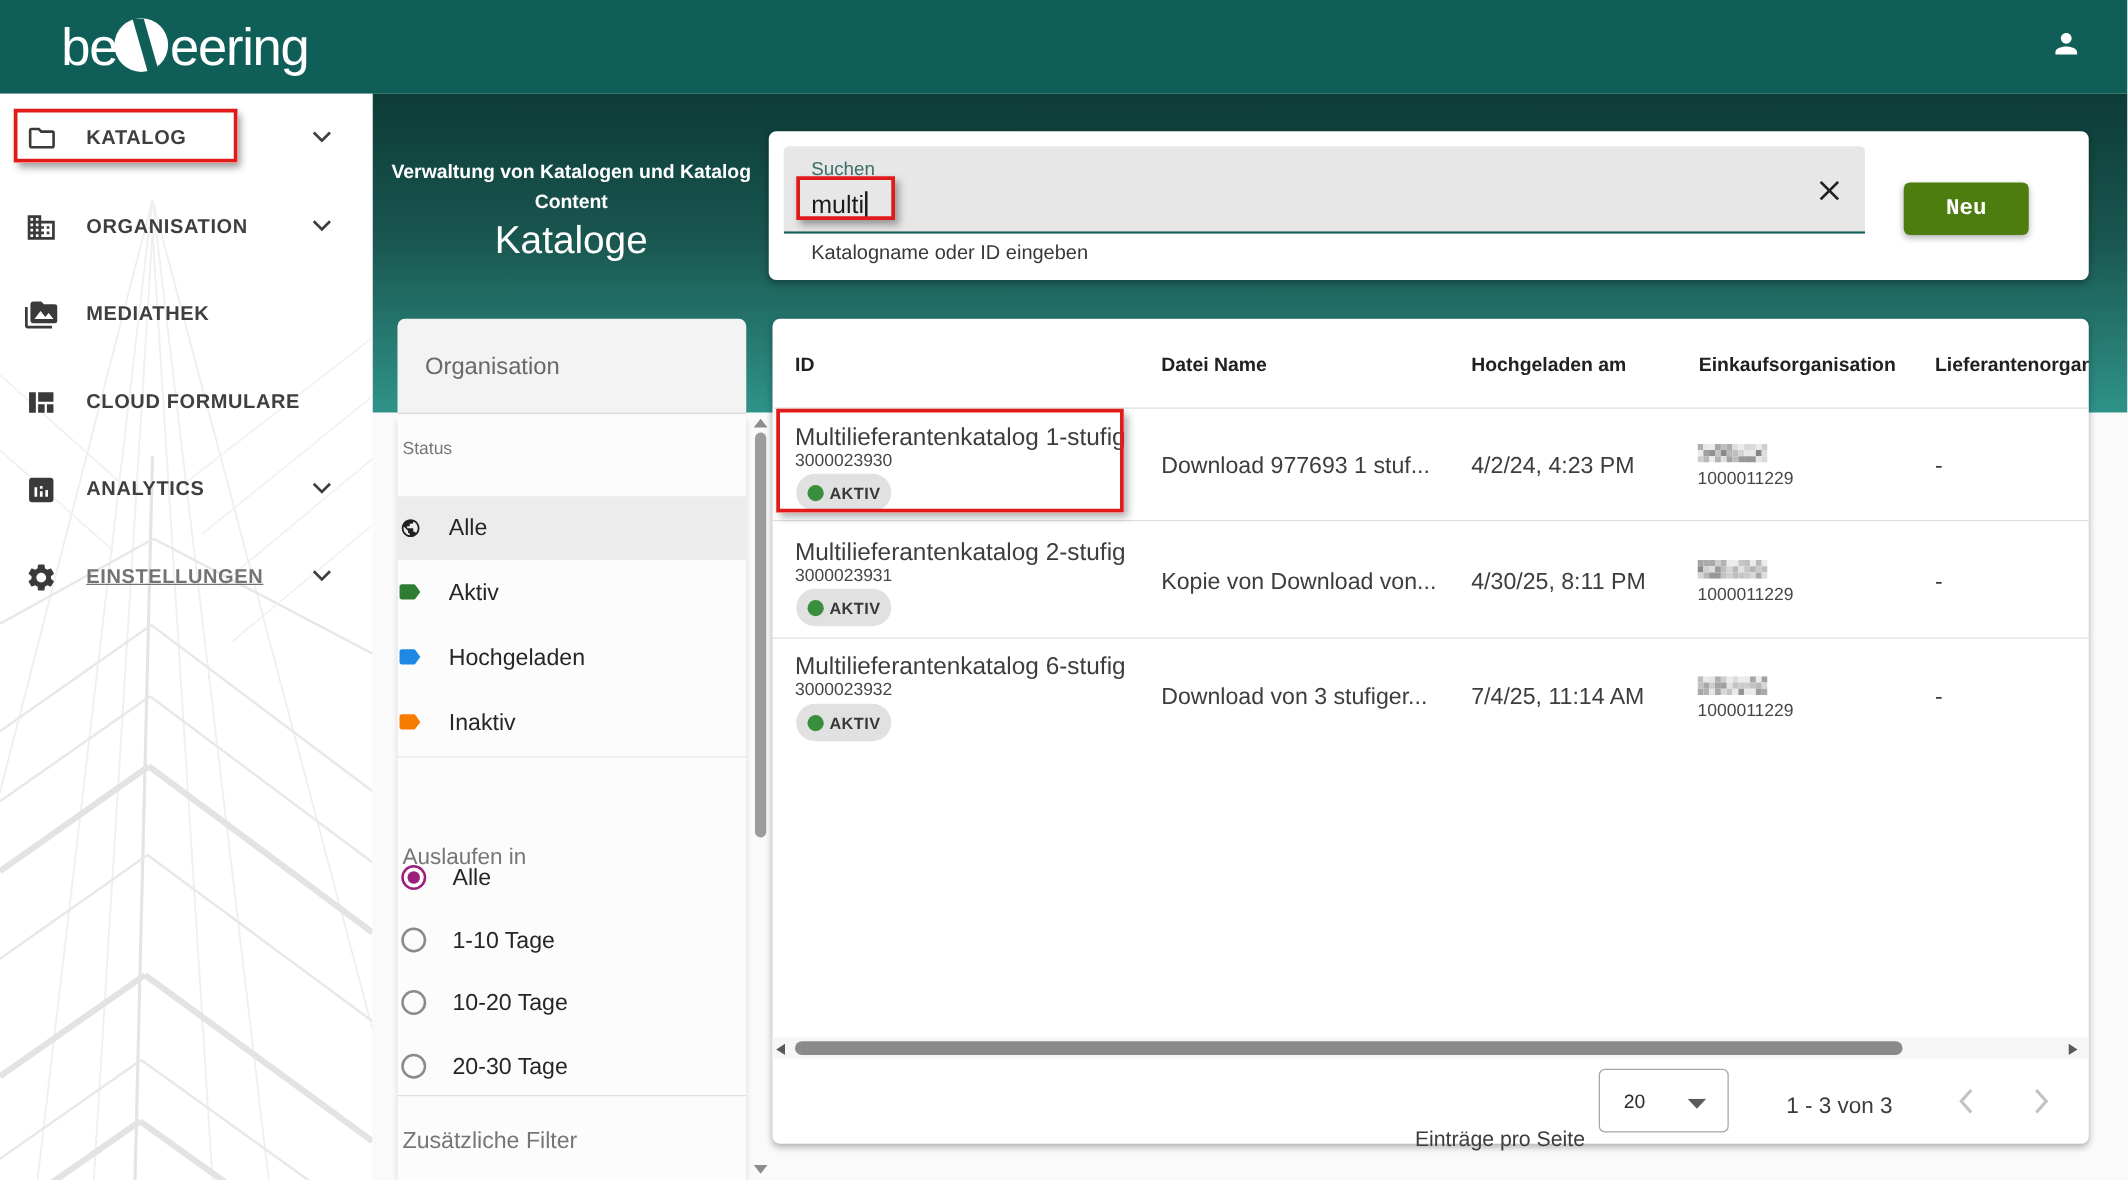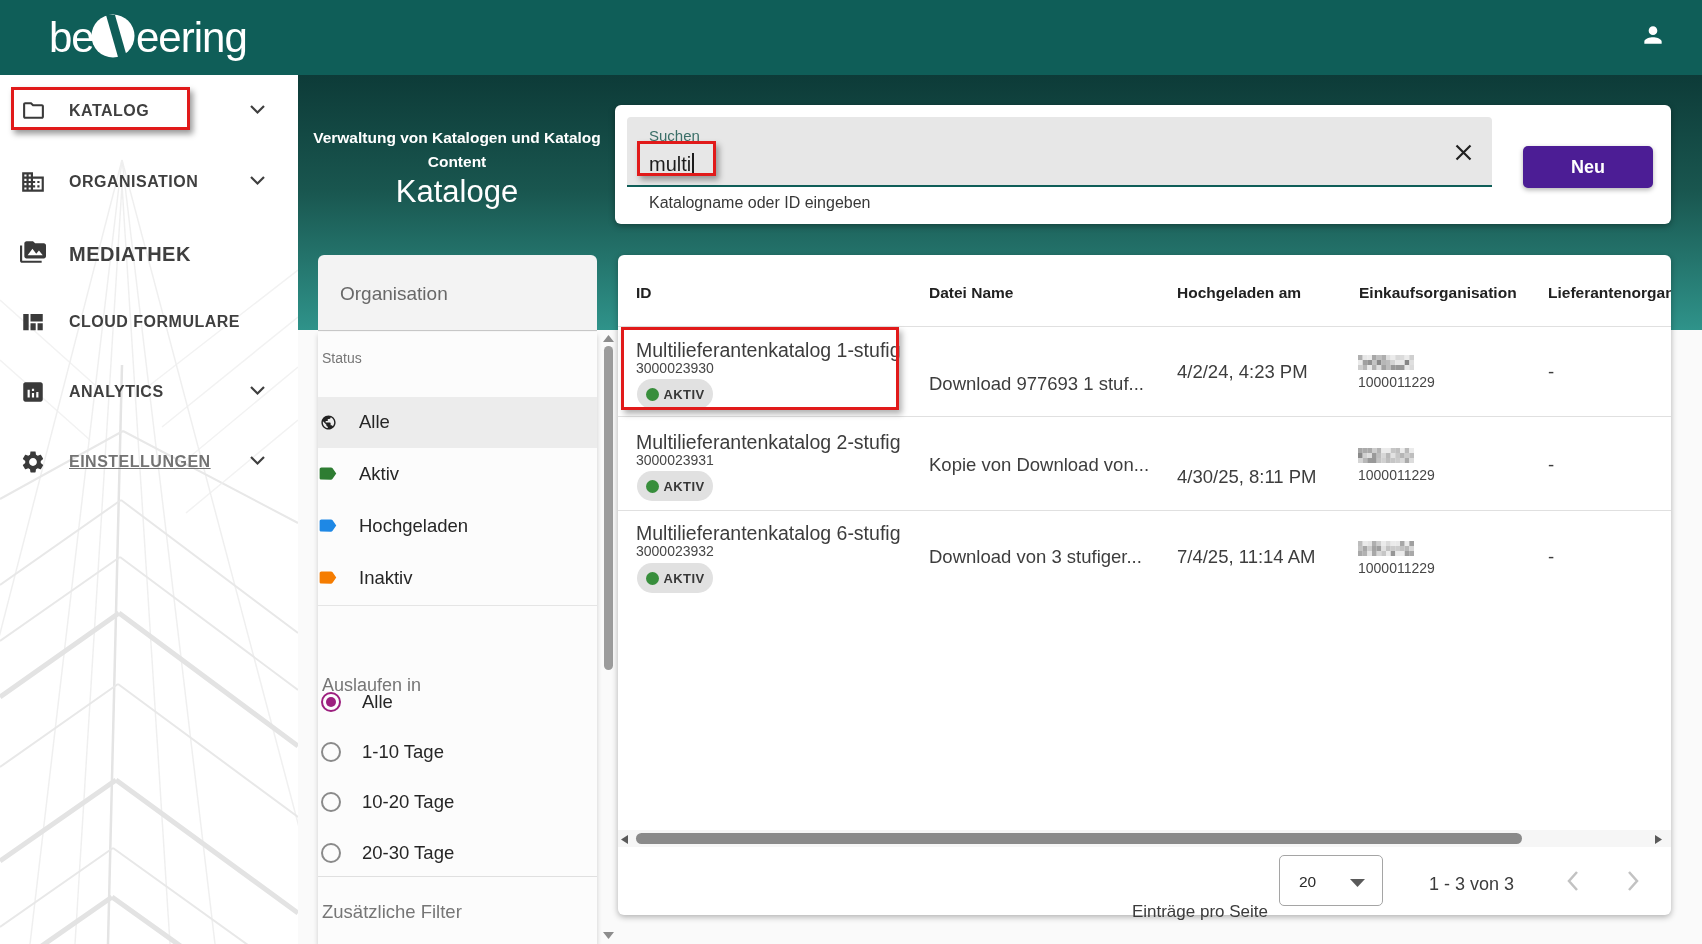--- a/index.html
+++ b/index.html
@@ -192,21 +192,21 @@
       <path d="M12 7V3H2v18h20V7H12zM6 19H4v-2h2v2zm0-4H4v-2h2v2zm0-4H4V9h2v2zm0-4H4V5h2v2zm4 12H8v-2h2v2zm0-4H8v-2h2v2zm0-4H8V9h2v2zm0-4H8V5h2v2zm10 12h-8v-2h2v-2h-2v-2h2v-2h-2V9h8v10zm-2-8h-2v2h2v-2zm0 4h-2v2h2v-2z"></path>
     </svg>
 <div class="abs" style="left:69px;top:173px;font-size:16px;font-weight:bold;letter-spacing:.5px;color:#3f3f3f;">ORGANISATION</div>
 <svg class="abs" style="left:249px;top:175px;" width="17" height="11" viewBox="0 0 17 11">
       <polyline points="2,2 8.5,8.5 15,2" fill="none" stroke="#3f3f3f" stroke-width="2.2"></polyline>
     </svg>
 
 <svg class="abs" style="left:20px;top:239px;" width="26" height="26" viewBox="0 0 24 24" fill="#3a3a3a">
       <path d="M2 6H0v5h.01L0 20c0 1.1.9 2 2 2h18v-2H2V6zm20-2h-8l-2-2H6c-1.1 0-1.99.9-1.99 2L4 16c0 1.1.9 2 2 2h16c1.1 0 2-.9 2-2V6c0-1.1-.9-2-2-2zM7 15l4.5-6 3.5 4.51 2.5-3.01L21 15H7z"></path>
     </svg>
-<div class="abs" style="left:69px;top:243px;font-size:20px;font-weight:bold;letter-spacing:.5px;color:#3f3f3f;">MEDIATHEK</div>
+<div class="abs" style="left:69px;top:243px;font-size:16px;font-weight:bold;letter-spacing:.5px;color:#3f3f3f;">MEDIATHEK</div>
 
 <svg class="abs" style="left:20px;top:309px;" width="26" height="26" viewBox="0 0 24 24" fill="#3a3a3a">
       <path d="M3 4.5h5v15H3zM9.7 4.5H21v7H9.7zM9.7 13.2h4.8v6.3H9.7zM16.2 13.2H21v6.3h-4.8z"></path>
     </svg>
 <div class="abs" style="left:69px;top:313px;font-size:16px;font-weight:bold;letter-spacing:.5px;color:#3f3f3f;">CLOUD FORMULARE</div>
 
 <svg class="abs" style="left:20px;top:379px;" width="26" height="26" viewBox="0 0 24 24" fill="#3a3a3a">
       <path d="M19 3H5c-1.1 0-2 .9-2 2v14c0 1.1.9 2 2 2h14c1.1 0 2-.9 2-2V5c0-1.1-.9-2-2-2zM9 17H7v-7h2v7zm4 0h-2v-4h2v4zm0-6h-2V9h2v2zm4 6h-2v-5h2v5z"></path>
     </svg>
 <div class="abs" style="left:69px;top:383px;font-size:16px;font-weight:bold;letter-spacing:.5px;color:#3f3f3f;">ANALYTICS</div>
@@ -229,21 +229,21 @@
 </div>
 
 <div class="abs" style="left:615px;top:105px;width:1056px;height:119px;background:#fff;border-radius:6px;box-shadow:0 2px 6px rgba(0,0,0,.35);"></div>
 <div class="abs" style="left:627px;top:117px;width:865px;height:70px;background:#e7e7e7;border-radius:4px 4px 0 0;border-bottom:2px solid #0f5e58;"></div>
 <div class="abs" style="left:649px;top:127px;font-size:15px;color:#3b6f68;">Suchen</div>
 <div class="abs" style="left:649px;top:153px;font-size:20px;color:#1c1c1c;">multi<span style="border-right:2px solid #1c1c1c;margin-left:1px;"> </span></div>
 <svg class="abs" style="left:1455px;top:144px;" width="17" height="17" viewBox="0 0 17 17">
     <path d="M1.5 1.5 L15.5 15.5 M15.5 1.5 L1.5 15.5" stroke="#212121" stroke-width="2.2"></path>
   </svg>
 <div class="abs" style="left:649px;top:194px;font-size:16px;color:#383838;">Katalogname oder ID eingeben</div>
-<div class="abs" style="left:1523px;top:146px;width:130px;height:42px;background:#4c1d95;border-radius:5px;box-shadow:0 2px 5px rgba(0,0,0,.3);color:#fff;font-size:18px;font-weight:bold;text-align:center;line-height:42px;">Neu</div>
+<div class="abs" style="left:1523px;top:146px;width:100px;height:42px;background:#4d7c0f;border-radius:5px;box-shadow:0 2px 5px rgba(0,0,0,.3);color:#fff;font-size:18px;font-weight:bold;text-align:center;line-height:42px;font-family:Liberation Mono, monospace;">Neu</div>
 
 <div class="abs" style="left:318px;top:255px;width:279px;height:76px;background:#f3f3f3;border-radius:6px 6px 0 0;border-bottom:1px solid #c8c8c8;"></div>
 <div class="abs" style="left:340px;top:283px;font-size:19px;color:#686868;">Organisation</div>
 <div class="abs" style="left:318px;top:332px;width:279px;height:612px;background:#fcfcfc;box-shadow:0 3px 5px rgba(0,0,0,.18);"></div>
 <div id="filters">
 <div class="abs" style="left:322px;top:350px;font-size:14px;color:#767676;">Status</div>
 <div class="abs" style="left:318px;top:397px;width:279px;height:51px;background:#ececec;"></div>
 <svg class="abs" style="left:320px;top:414px;" width="17" height="17" viewBox="0 0 24 24" fill="#212121">
       <path d="M12 2C6.48 2 2 6.48 2 12s4.48 10 10 10 10-4.48 10-10S17.52 2 12 2zm-1 17.93c-3.95-.49-7-3.85-7-7.93 0-.62.08-1.21.21-1.79L9 15v1c0 1.1.9 2 2 2v1.93zm6.9-2.54c-.26-.81-1-1.39-1.9-1.39h-1v-3c0-.55-.45-1-1-1H8v-2h2c.55 0 1-.45 1-1V7h2c1.1 0 2-.9 2-2v-.41c2.93 1.19 5 4.06 5 7.41 0 2.08-.8 3.97-2.1 5.39z"></path>
     </svg>
@@ -290,34 +290,34 @@
 <div class="abs hdr" style="left:636px;">ID</div>
 <div class="abs hdr" style="left:929px;">Datei Name</div>
 <div class="abs hdr" style="left:1177px;">Hochgeladen am</div>
 <div class="abs hdr" style="left:1359px;">Einkaufsorganisation</div>
 <div class="abs hdr" style="left:1548px;width:123px;overflow:hidden;white-space:nowrap;">Lieferantenorganisation</div>
 <div class="abs tdiv" style="top:326px;"></div>
 
 <div class="abs rtitle" style="top:339px;">Multilieferantenkatalog 1-stufig</div>
 <div class="abs rid" style="top:360px;">3000023930</div>
 <div class="abs badge" style="top:379px;"><span class="dot"></span>AKTIV</div>
-<div class="abs rval" style="left:929px;top:361px;margin-top:12px;">Download 977693 1 stuf...</div>
+<div class="abs rval" style="left:929px;top:361px;">Download 977693 1 stuf...</div>
 <div class="abs rval" style="left:1177px;top:361px;">4/2/24, 4:23 PM</div>
 <svg class="abs" style="left:1358px;top:355px;" width="56" height="15">
       <use href="#mos1"></use>
     </svg>
 <div class="abs rorg" style="top:374px;">1000011229</div>
 <div class="abs rval" style="left:1548px;top:361px;">-</div>
 <div class="abs tdiv" style="top:416px;"></div>
 
 <div class="abs rtitle" style="top:431px;">Multilieferantenkatalog 2-stufig</div>
 <div class="abs rid" style="top:452px;">3000023931</div>
 <div class="abs badge" style="top:471px;"><span class="dot"></span>AKTIV</div>
 <div class="abs rval" style="left:929px;top:454px;">Kopie von Download von...</div>
-<div class="abs rval" style="left:1177px;top:454px;margin-top:12px;">4/30/25, 8:11 PM</div>
+<div class="abs rval" style="left:1177px;top:454px;">4/30/25, 8:11 PM</div>
 <svg class="abs" style="left:1358px;top:448px;" width="56" height="15">
       <use href="#mos2"></use>
     </svg>
 <div class="abs rorg" style="top:467px;">1000011229</div>
 <div class="abs rval" style="left:1548px;top:454px;">-</div>
 <div class="abs tdiv" style="top:510px;"></div>
 
 <div class="abs rtitle" style="top:522px;">Multilieferantenkatalog 6-stufig</div>
 <div class="abs rid" style="top:543px;">3000023932</div>
 <div class="abs badge" style="top:563px;"><span class="dot"></span>AKTIV</div>

